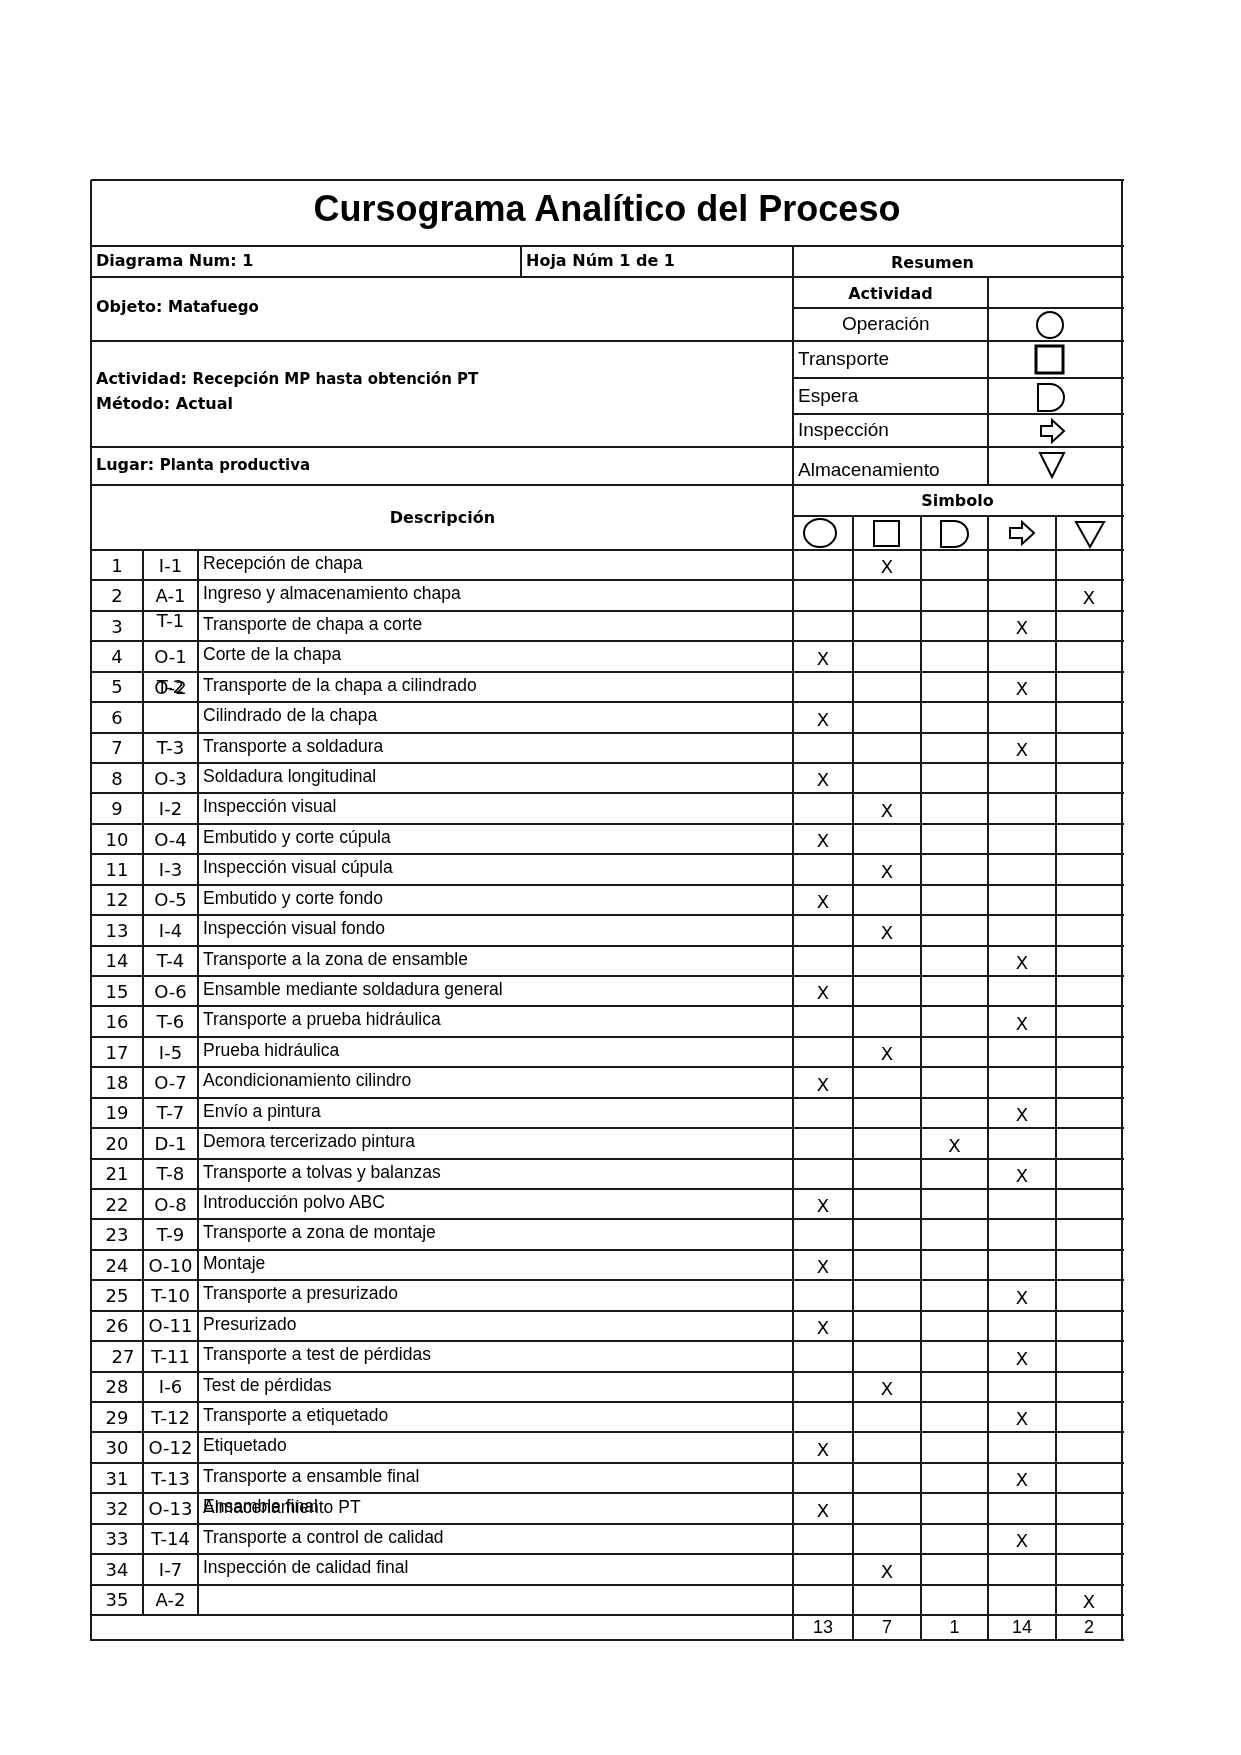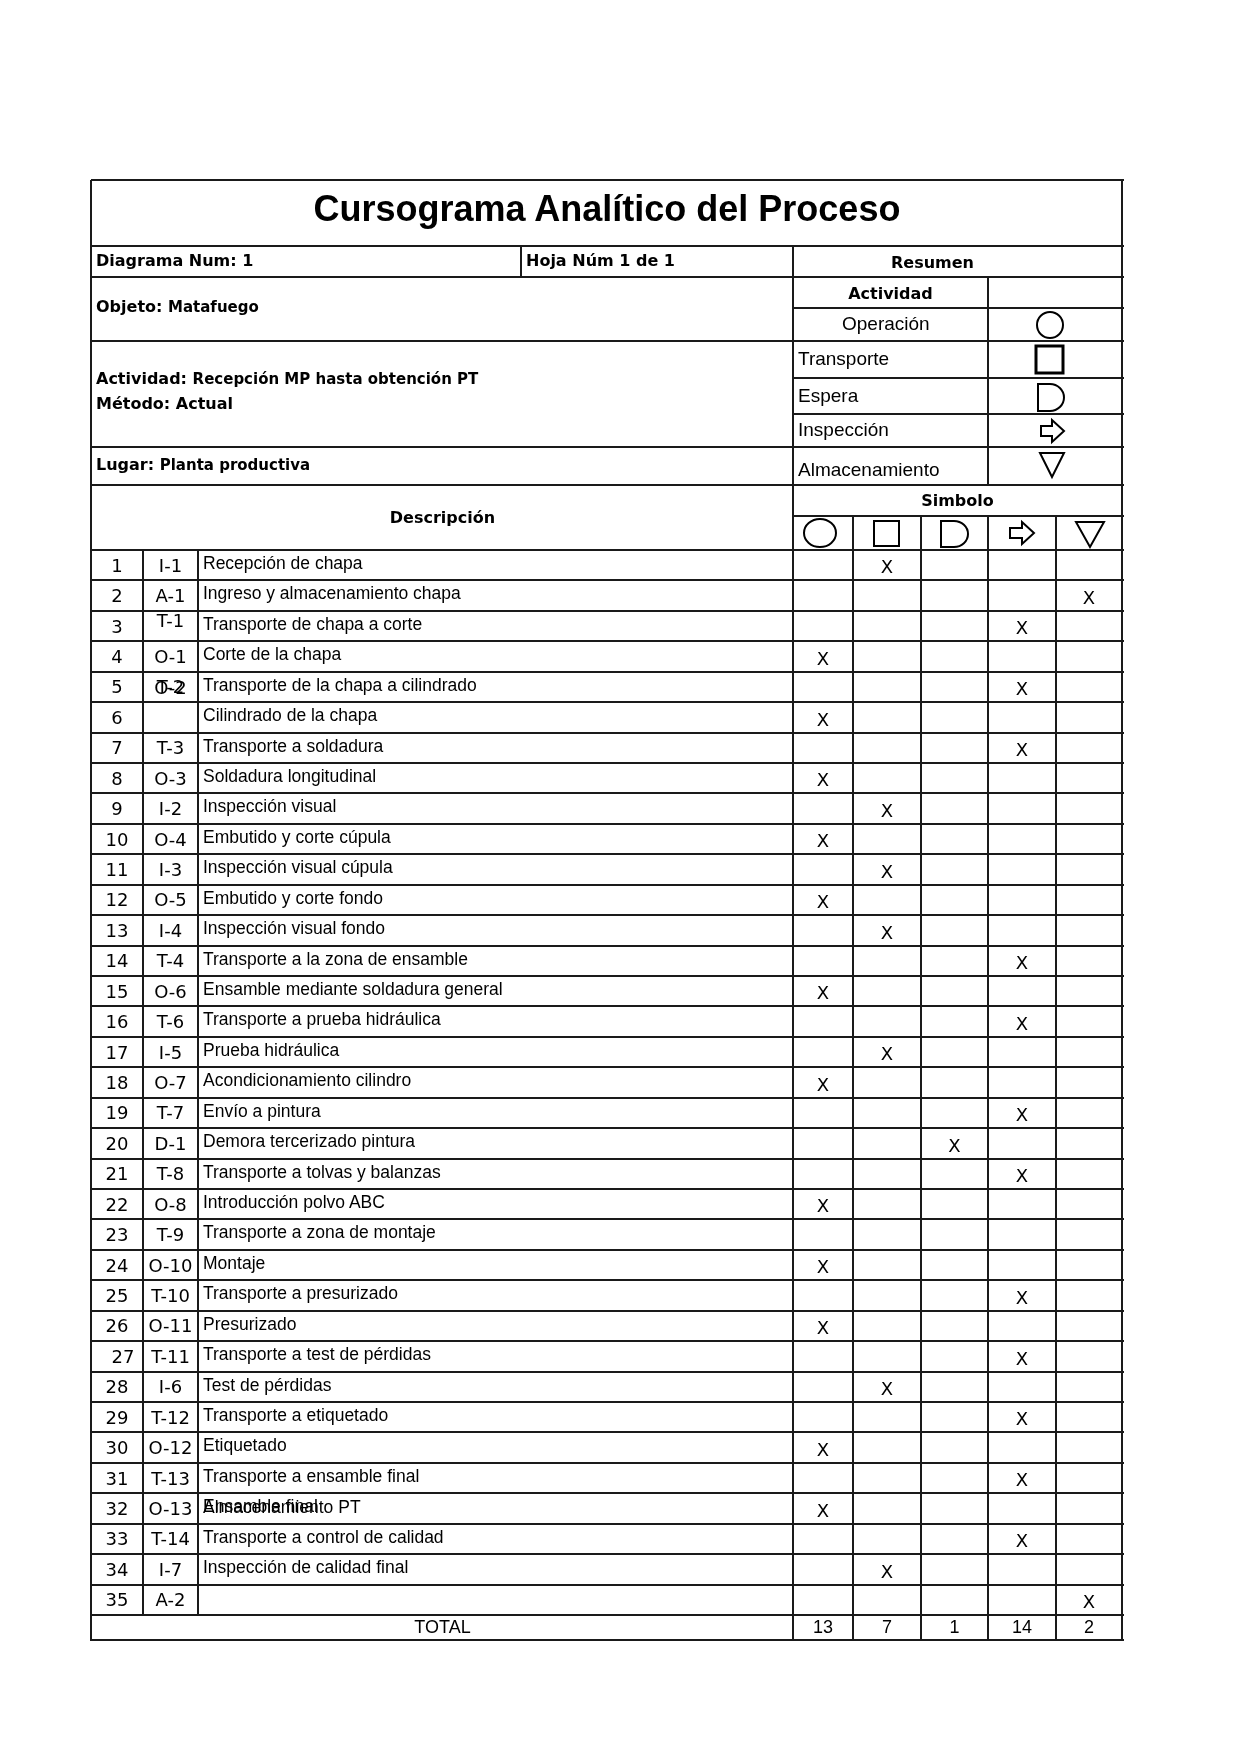--- a/index.html
+++ b/index.html
@@ -302,21 +302,20 @@
         <div class="cell mark" style="left: 853px; top: 1554.14px; width: 68px; height: 30.4286px;">X</div>
       </div>
       <div>
         <div class="cell num" style="left: 92px; top: 1584.57px; width: 50px; height: 30.4286px;">35</div>
         <div class="cell num" style="left: 143px; top: 1584.57px; width: 55px; height: 30.4286px;">A-2</div>
         <div class="cell desc" style="left: 199px; top: 1494px; width: 594px; height: 30.4286px;">Almacenamiento PT</div>
         <div class="cell mark" style="left: 1056px; top: 1584.57px; width: 66px; height: 30.4286px;">X</div>
       </div>
     </div>
 
-  <div class="cell tot" style="left:92px; top:1615px; width:701px; height:25px;">TOTAL</div>
   <div class="cell tot" style="left:793px; top:1615px; width:60px; height:25px;">13</div>
   <div class="cell tot" style="left:853px; top:1615px; width:68px; height:25px;">7</div>
   <div class="cell tot" style="left:921px; top:1615px; width:67px; height:25px;">1</div>
   <div class="cell tot" style="left:988px; top:1615px; width:68px; height:25px;">14</div>
   <div class="cell tot" style="left:1056px; top:1615px; width:66px; height:25px;">2</div>
 
   <div id="grid">
       <div class="hl" style="left: 91px; width: 1033px; top: 179px;"></div>
       <div class="hl" style="left: 91px; width: 1033px; top: 1639px;"></div>
       <div class="vl" style="left: 90px; top: 180px; height: 1461px;"></div>

